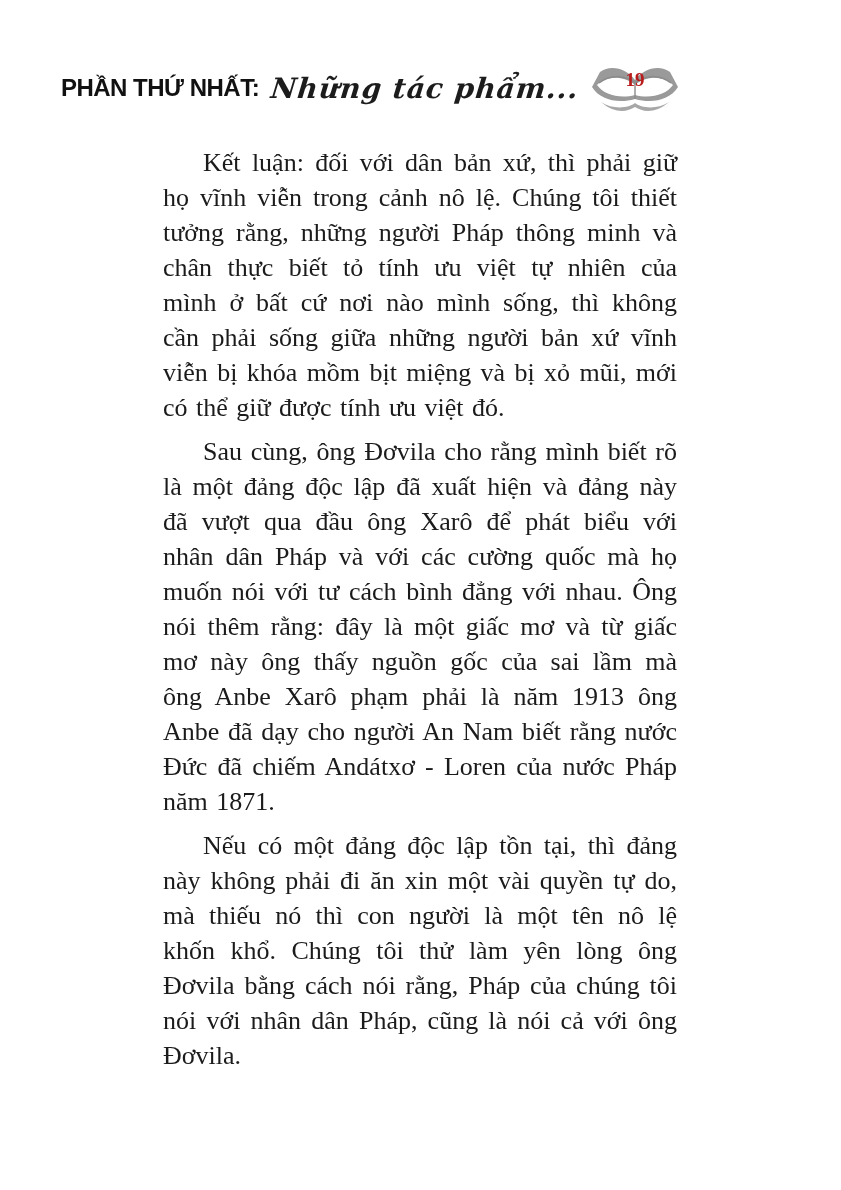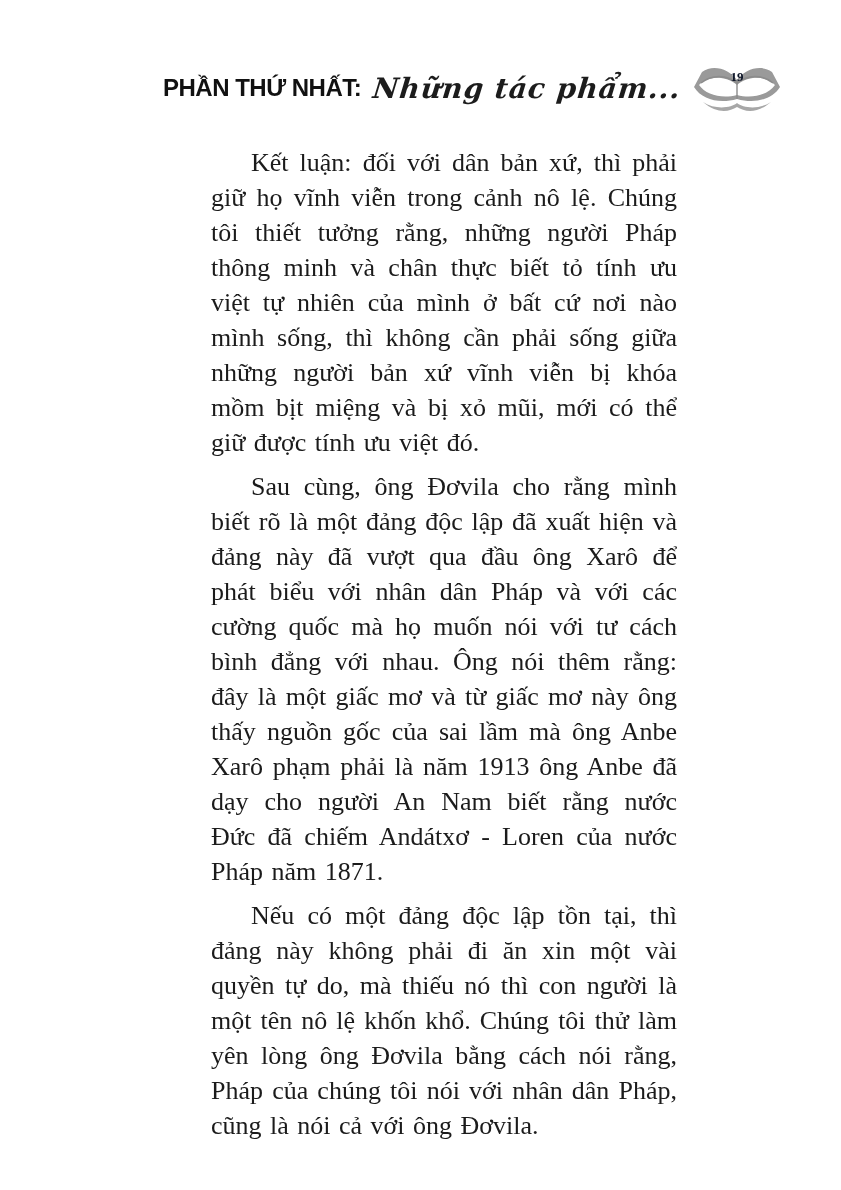--- a/index.html
+++ b/index.html
@@ -21,21 +21,21 @@
 
   
   .page-header {
     position: absolute;
     left: 163px;
     top: 60px;
     width: 516px;
     height: 56px;
     display: flex;
     align-items: center;
-    justify-content: flex-start;
+    justify-content: flex-end;
     gap: 12px;
     white-space: nowrap;
   }
 
   .section-label {
     font-family: "Liberation Sans", sans-serif;
     font-weight: bold;
     font-size: 24px;
     letter-spacing: -0.5px;
     color: #111111;
@@ -65,41 +65,40 @@
   }
 
   .page-number {
     position: absolute;
     left: 0;
     top: 7px;
     width: 88px;
     text-align: center;
     font-family: "Liberation Serif", serif;
     font-weight: bold;
-    font-size: 13px;
-    color: #0f172a;
+    font-size: 19px;
+    color: #b91c1c;
   }
 
   
   .page-body {
     position: absolute;
     left: 163px;
     top: 145px;
     width: 514px;
     color: #1b1b1b;
   }
 
   .page-body p {
     font-size: 26px;
     line-height: 35px;
     text-align: justify;
     text-indent: 40px;
     margin-bottom: 9px;
     word-spacing: 2px;
-    margin-left: 48px;
   }
 </style>
 </head>
 <body>
 
 <div class="page">
 
   <div class="page-header">
     <span class="section-label">PHẦN THỨ NHẤT:</span>
     <span class="section-title">Những tác phẩm...</span>

